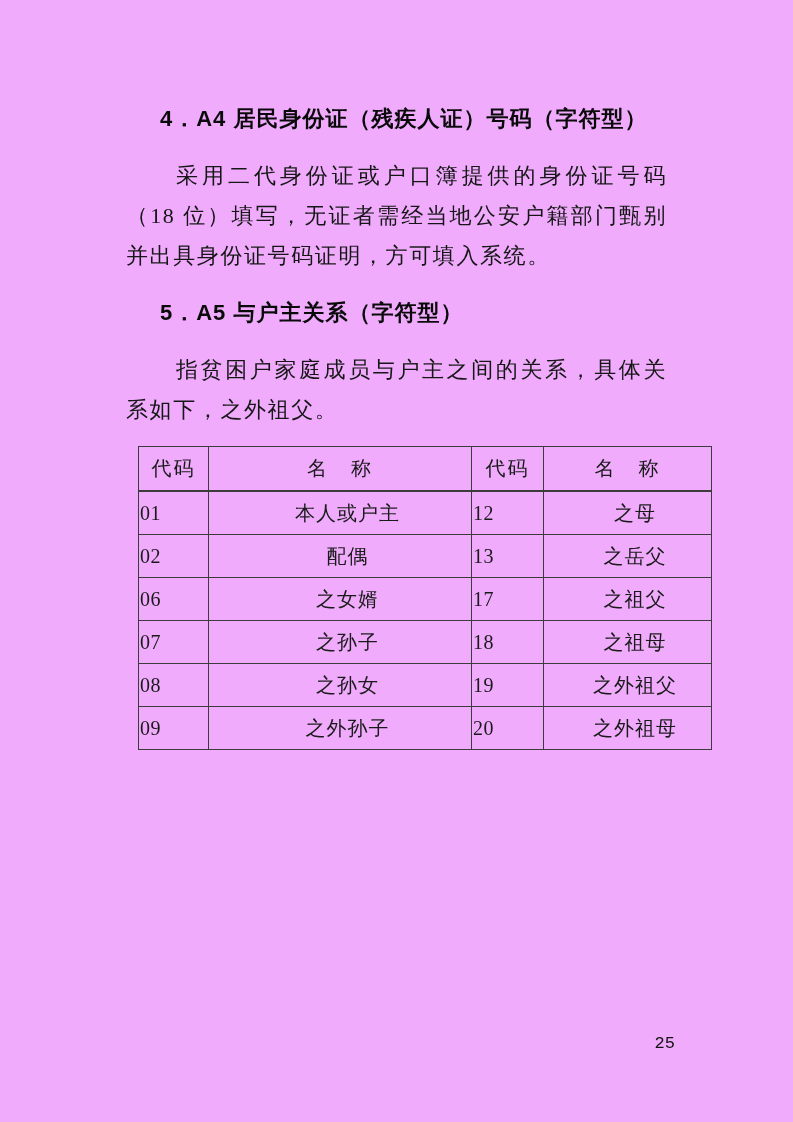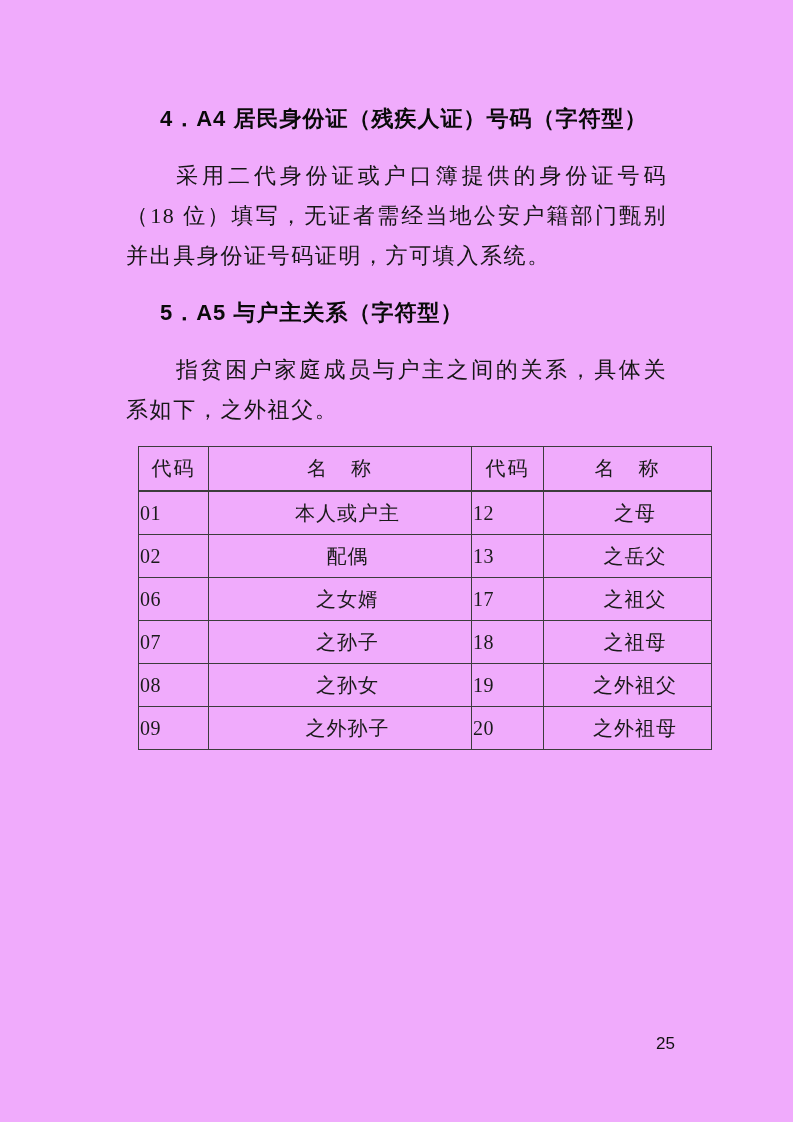--- a/index.html
+++ b/index.html
@@ -71,21 +71,21 @@
   }
   .cell-name {
     text-align: center;
     padding-left: 16px;
     letter-spacing: 1px;
   }
   .page-number {
     position: absolute;
     right: 118px;
     top: 1034px;
-    font-family: Liberation Sans, sans-serif;
+    font-family: Liberation Mono, monospace;
     font-size: 17px;
     color: #111111;
   }
 </style>
 </head>
 <body>
 
 <div class="page">
   <div class="content">
 

